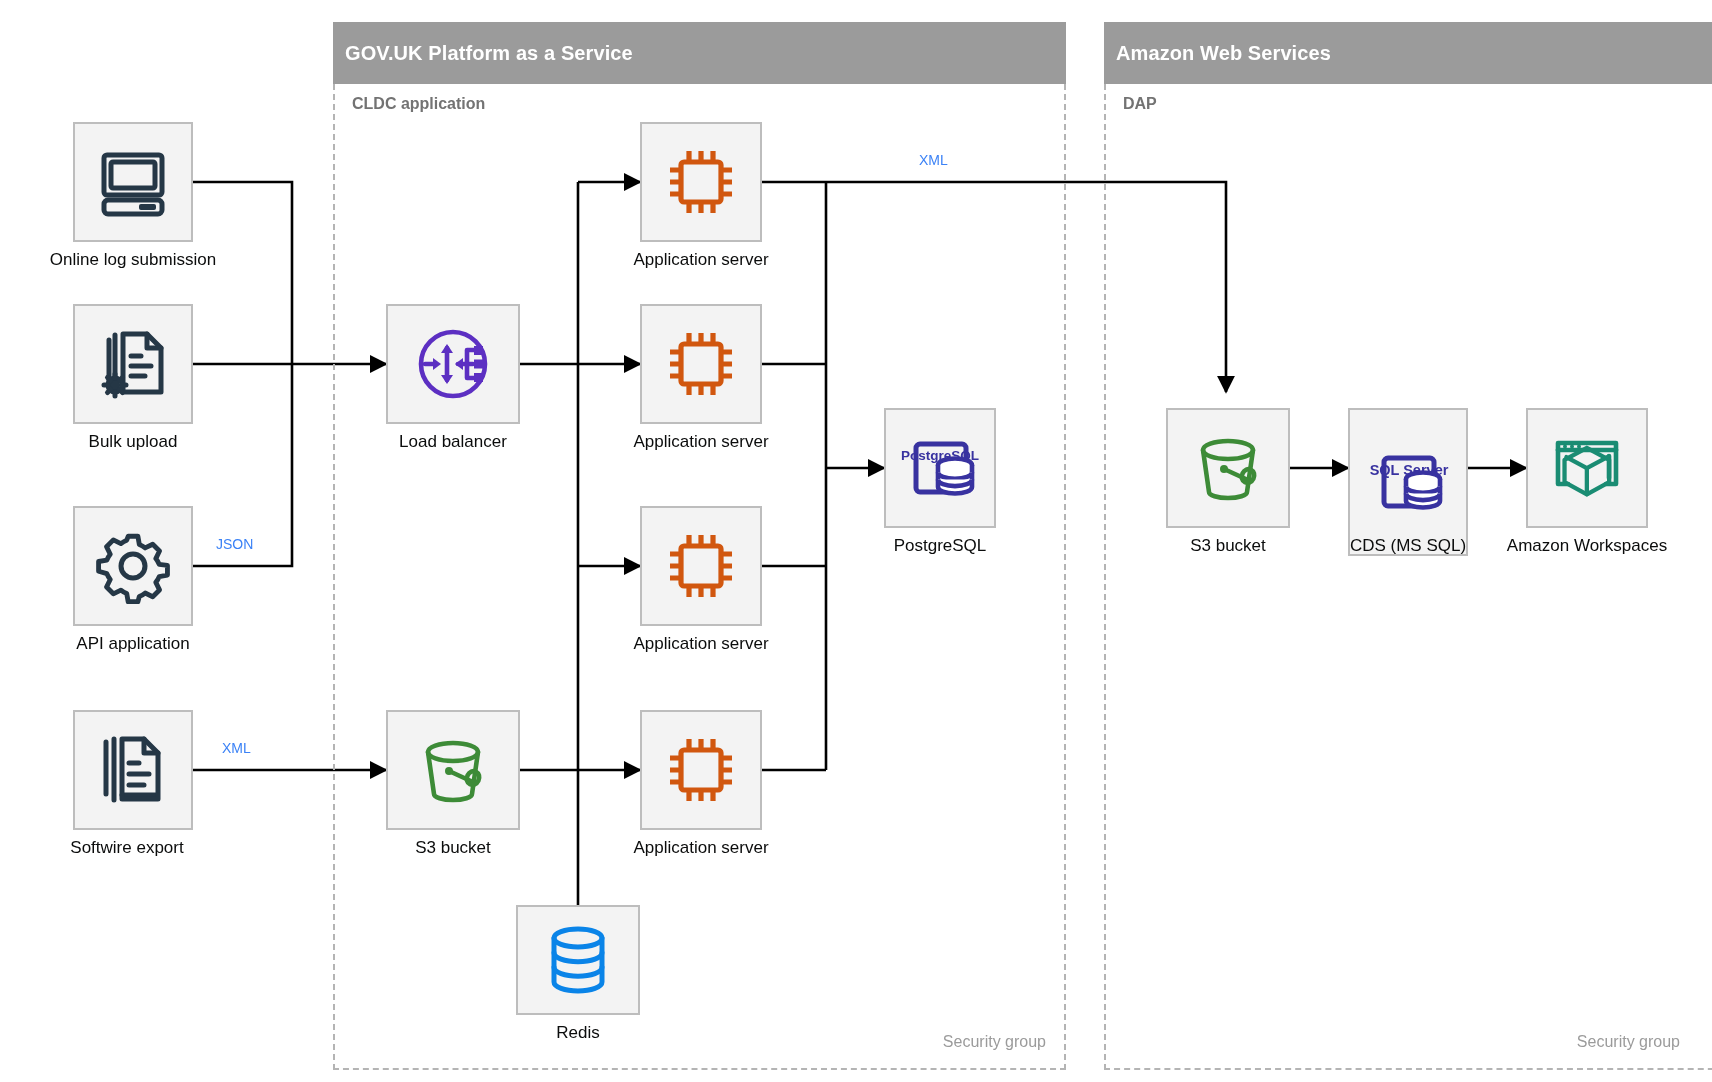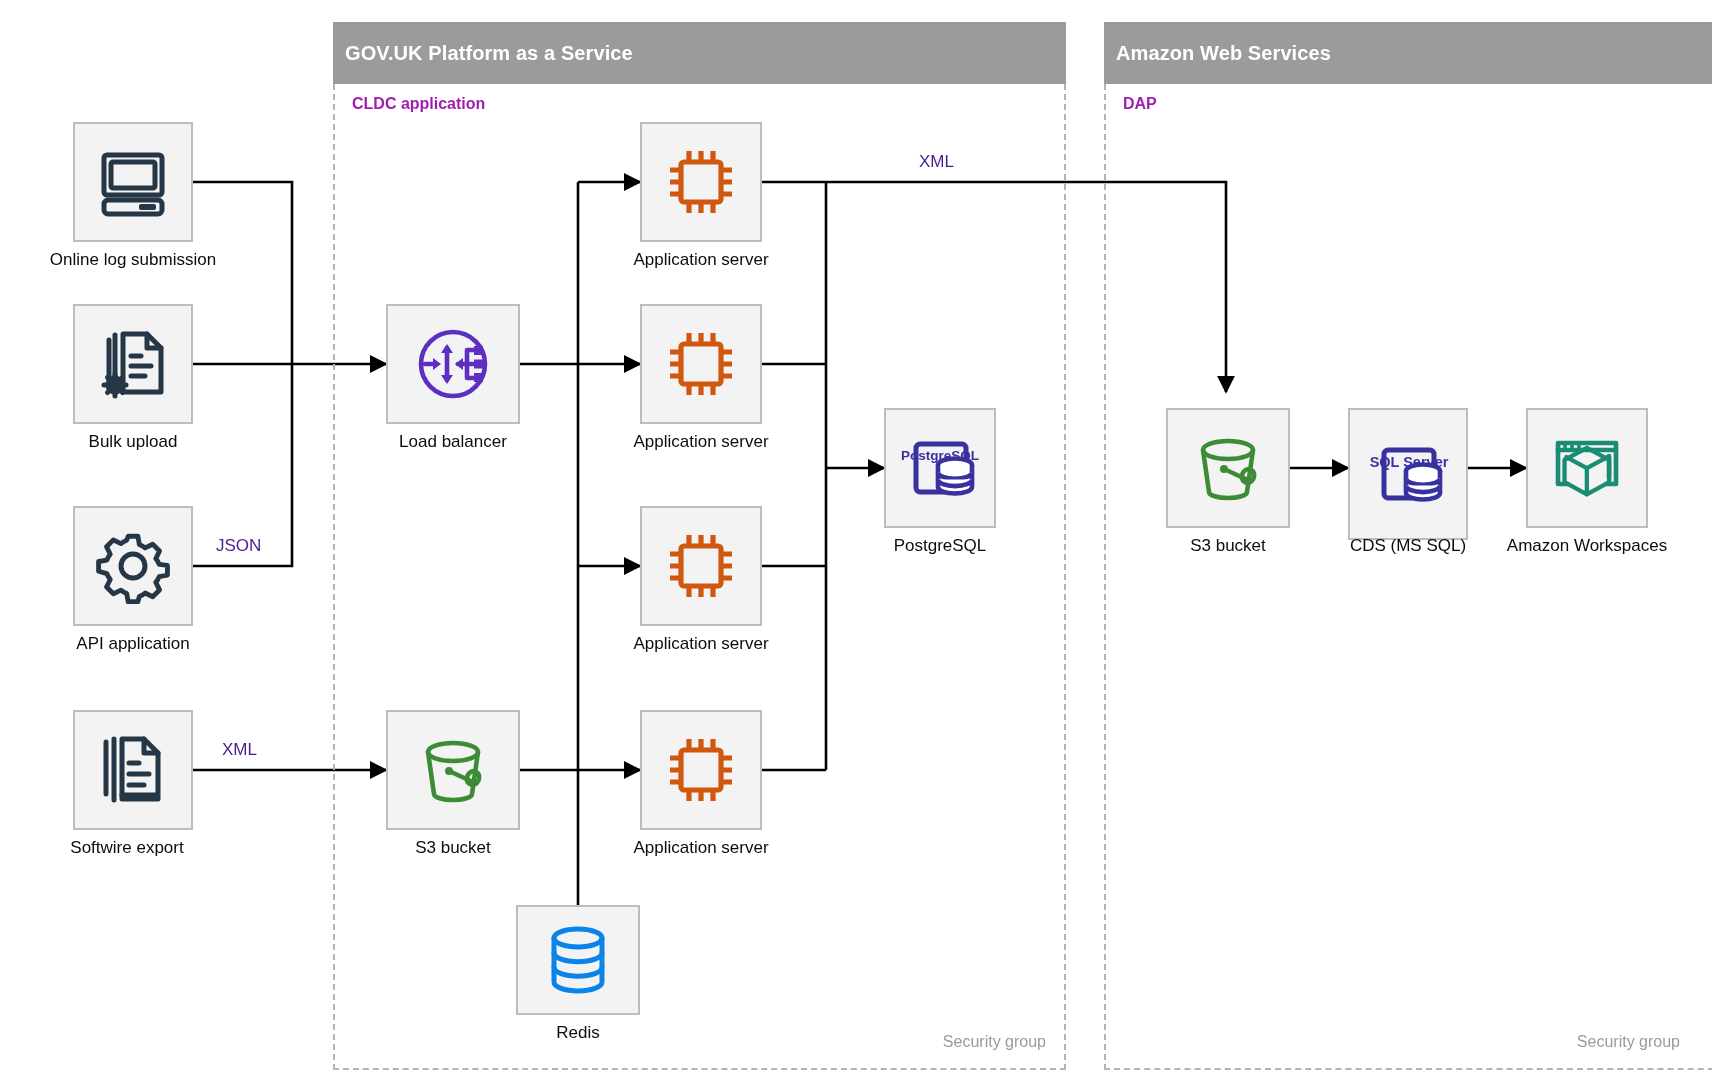--- a/index.html
+++ b/index.html
@@ -2,34 +2,34 @@
 <html><head>
 <meta charset="utf-8">
 <style>
   html,body{margin:0;padding:0;background:#ffffff;}
   body{width:1712px;height:1082px;position:relative;overflow:hidden;
        font-family:"Liberation Sans","DejaVu Sans",sans-serif;color:#0b0c0c;}
   #stage{position:absolute;left:0;top:0;width:1712px;height:1082px;}
   .grp-header{position:absolute;box-sizing:border-box;background:#9b9b9b;color:#ffffff;
       font-weight:bold;font-size:20px;line-height:1;display:flex;align-items:center;padding-left:12px;letter-spacing:.1px;}
   .grp-body{position:absolute;box-sizing:border-box;border:2px dashed #b4b4b4;border-top:none;background:transparent;}
-  .grp-sublabel{position:absolute;font-weight:bold;font-size:16px;color:#a21caf;}
+  .grp-sublabel{position:absolute;font-weight:bold;font-size:16px;color:#737373;}
   .secgrp{position:absolute;font-size:16px;color:#9b9b9b;text-align:right;}
 
   
   .node{position:absolute;}
   .node .box{position:absolute;left:0;top:0;background:#f3f3f3;border:2px solid #bdbdbd;
       box-sizing:border-box;display:flex;align-items:center;justify-content:center;}
   .node .cap{position:absolute;left:50%;transform:translateX(-50%);white-space:nowrap;
       font-size:17px;color:#0b0c0c;text-align:center;}
   .node svg{display:block;}
 
   
   #edges{position:absolute;left:0;top:0;width:1712px;height:1082px;pointer-events:none;}
-  .edge-label{position:absolute;font-size:17px;color:#4c1d95;white-space:nowrap;}
+  .edge-label{position:absolute;font-size:14px;color:#3b82f6;white-space:nowrap;}
 </style>
 </head>
 <body>
 
 <div id="stage">
 
   <svg id="edges" viewBox="0 0 1712 1082">
     <defs>
       <marker id="arrow" viewBox="0 0 10 10" refX="9" refY="5" markerWidth="7" markerHeight="7" orient="auto-start-reverse">
         <path d="M 0 0 L 10 5 L 0 10 z" fill="#000"></path>
@@ -273,21 +273,21 @@
           <path d="M36 41 L60 52"></path>
           <ellipse cx="60" cy="48" rx="6" ry="7" transform="rotate(26 60 48)"></ellipse>
         </g>
         <circle cx="36" cy="41" r="4" fill="#3d8b37"></circle>
       </svg>
     </div>
     <div class="cap" style="top:128px;">S3 bucket</div>
   </div>
 
   <div class="node" style="left:1348px;top:408px;width:120px;height:120px;">
-    <div class="box" style="width:120px;height:132px;">
+    <div class="box" style="width:120px;height:148px;">
       <svg width="84" height="84" viewBox="0 0 84 84">
         <path d="M22 18 h42 a4 4 0 0 1 4 4 v40 a4 4 0 0 1 -4 4 h-42 a4 4 0 0 1 -4 -4 v-40 a4 4 0 0 1 4 -4 z" fill="none" stroke="#3832a0" stroke-width="5"></path>
         <text x="43" y="35" text-anchor="middle" fill="#3832a0" font-family="Liberation Sans, sans-serif" font-size="14.5" font-weight="bold">SQL Server</text>
         <g fill="#ffffff" stroke="#3832a0" stroke-width="4.6">
           <ellipse cx="57" cy="39" rx="17" ry="6.5"></ellipse>
           <path d="M40 39 v22 a17 6.5 0 0 0 34 0 v-22"></path>
           <path d="M40 46.3 a17 6.5 0 0 0 34 0"></path>
           <path d="M40 53.6 a17 6.5 0 0 0 34 0"></path>
         </g>
       </svg>

